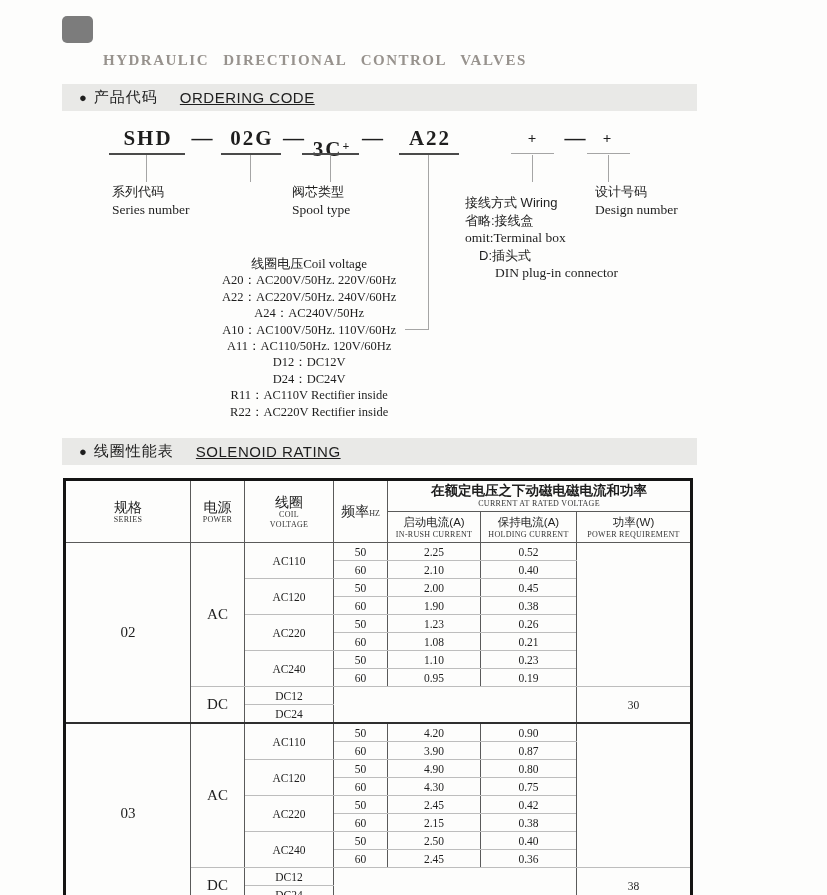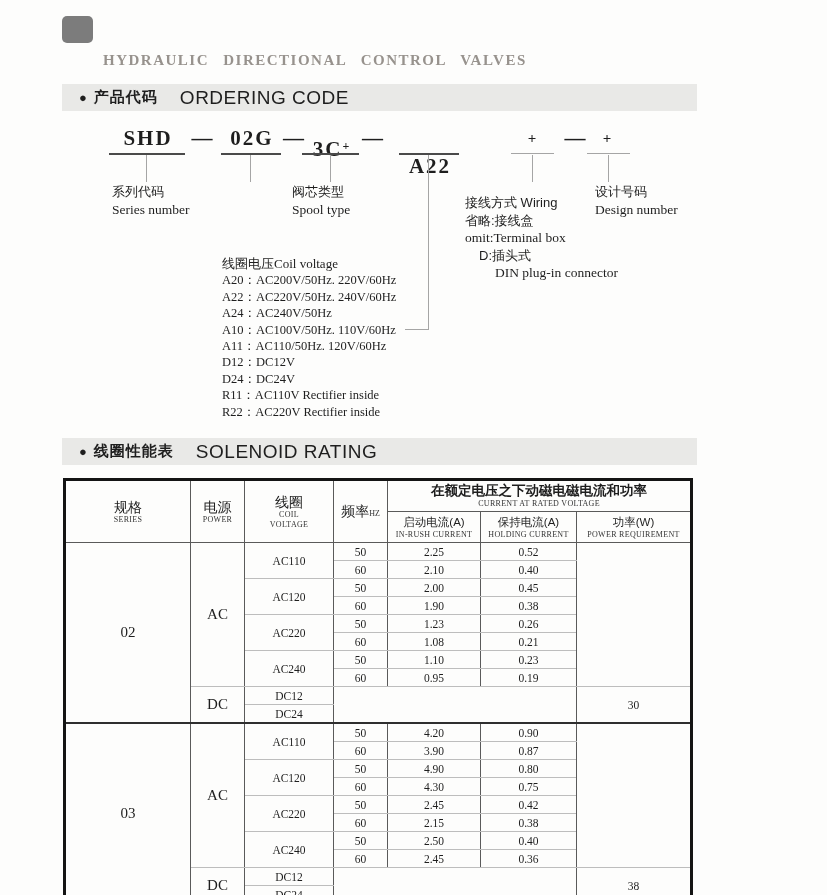--- a/index.html
+++ b/index.html
@@ -26,22 +26,22 @@
   }
 
   
   .section-bar{
     left:62px;width:635px;height:27px;background:#e9e9e7;
     display:flex;align-items:center;padding-left:17px;box-sizing:border-box;
   }
   #bar-ordering{top:84px;}
   #bar-rating{top:438px;}
   .bar-bullet{font-size:13px;margin-right:7px;}
-  .bar-cn{font-weight:bold;font-size:15px;letter-spacing:1px;}
-  .bar-en{font-size:19px;margin-left:22px;letter-spacing:0.5px;}
+  .bar-cn{font-weight:normal;font-size:15px;letter-spacing:1px;}
+  .bar-en{font-size:15px;margin-left:22px;letter-spacing:0.5px;text-decoration:underline;}
 
   
   .code-seg{
     top:126px;font-family:"Liberation Serif",serif;font-weight:bold;font-size:21px;
     letter-spacing:2px;text-align:center;white-space:nowrap;
   }
   .code-seg sup{font-size:12px;font-weight:bold;vertical-align:6px;letter-spacing:0;}
   .code-dash{top:126px;font-family:"Liberation Serif",serif;font-weight:bold;font-size:21px;text-align:center;}
   .code-star{top:130px;font-size:15px;}
   .u-line{height:2px;background:#4a4a4a;top:153px;}
@@ -50,21 +50,21 @@
   #connector-a22{height:1px;background:#a5a5a5;left:405px;top:329px;width:23px;}
 
   .code-label{line-height:17.5px;font-size:13px;white-space:nowrap;}
   .code-label .en{font-family:"Liberation Serif",serif;font-size:13.5px;}
   .indent1{padding-left:14px;}
   .indent2{padding-left:30px;}
 
   #coil-voltage{left:222px;top:256px;line-height:16.4px;font-family:"Liberation Serif",serif;
     font-size:12.5px;white-space:nowrap;}
   #coil-voltage .cv-title{font-size:13px;}
-  #coil-voltage div{font-size:12.5px;}
+  #coil-voltage div{font-size:12.5px;text-align:center;}
 
   
   #solenoid-table{left:63px;top:478px;}
   table{border-collapse:collapse;border:3px solid #141414;table-layout:fixed;width:627px;}
   th,td{padding:0;margin:0;}
   thead th{border:1px solid #5a5a5a;font-weight:normal;vertical-align:middle;}
   tr.head-top th{height:30px;}
   tr.sub-head th{height:30px;}
   .h-cn{font-size:14px;color:#1e1e1e;display:block;line-height:16px;}
   .h-cn-inline{font-size:14px;}
@@ -95,21 +95,21 @@
     <span class="bar-cn">产品代码</span>
     <span class="bar-en">ORDERING CODE</span>
   </div>
 
   <div class="abs code-seg" style="left:112px;width:72px;"><span>SHD</span><sup></sup></div>
   <div class="abs code-dash" style="left:190px;width:24px;">—</div>
   <div class="abs code-seg" style="left:224px;width:56px;"><span>02G</span><sup></sup></div>
   <div class="abs code-dash" style="left:283px;width:20px;">—</div>
   <div class="abs code-seg" style="left:305px;width:52px;margin-top:11px;"><span>3C</span><sup>+</sup></div>
   <div class="abs code-dash" style="left:362px;width:20px;">—</div>
-  <div class="abs code-seg" style="left:402px;width:56px;margin-top:28px;"><span>A22</span><sup></sup></div>
+  <div class="abs code-seg" style="left:402px;width:56px;"><span>A22</span><sup></sup></div>
   <div class="abs code-seg code-star" style="left:524px;width:18px;"><span>+</span></div>
   <div class="abs code-dash" style="left:564px;width:22px;">—</div>
   <div class="abs code-seg code-star" style="left:599px;width:18px;"><span>+</span></div>
 
   <div class="abs u-line" style="left:109px;width:76px;"></div>
   <div class="abs u-line" style="left:221px;width:60px;"></div>
   <div class="abs u-line" style="left:302px;width:57px;"></div>
   <div class="abs u-line" style="left:399px;width:60px;"></div>
   <div class="abs u-line light" style="left:511px;width:43px;"></div>
   <div class="abs u-line light" style="left:587px;width:43px;"></div>

